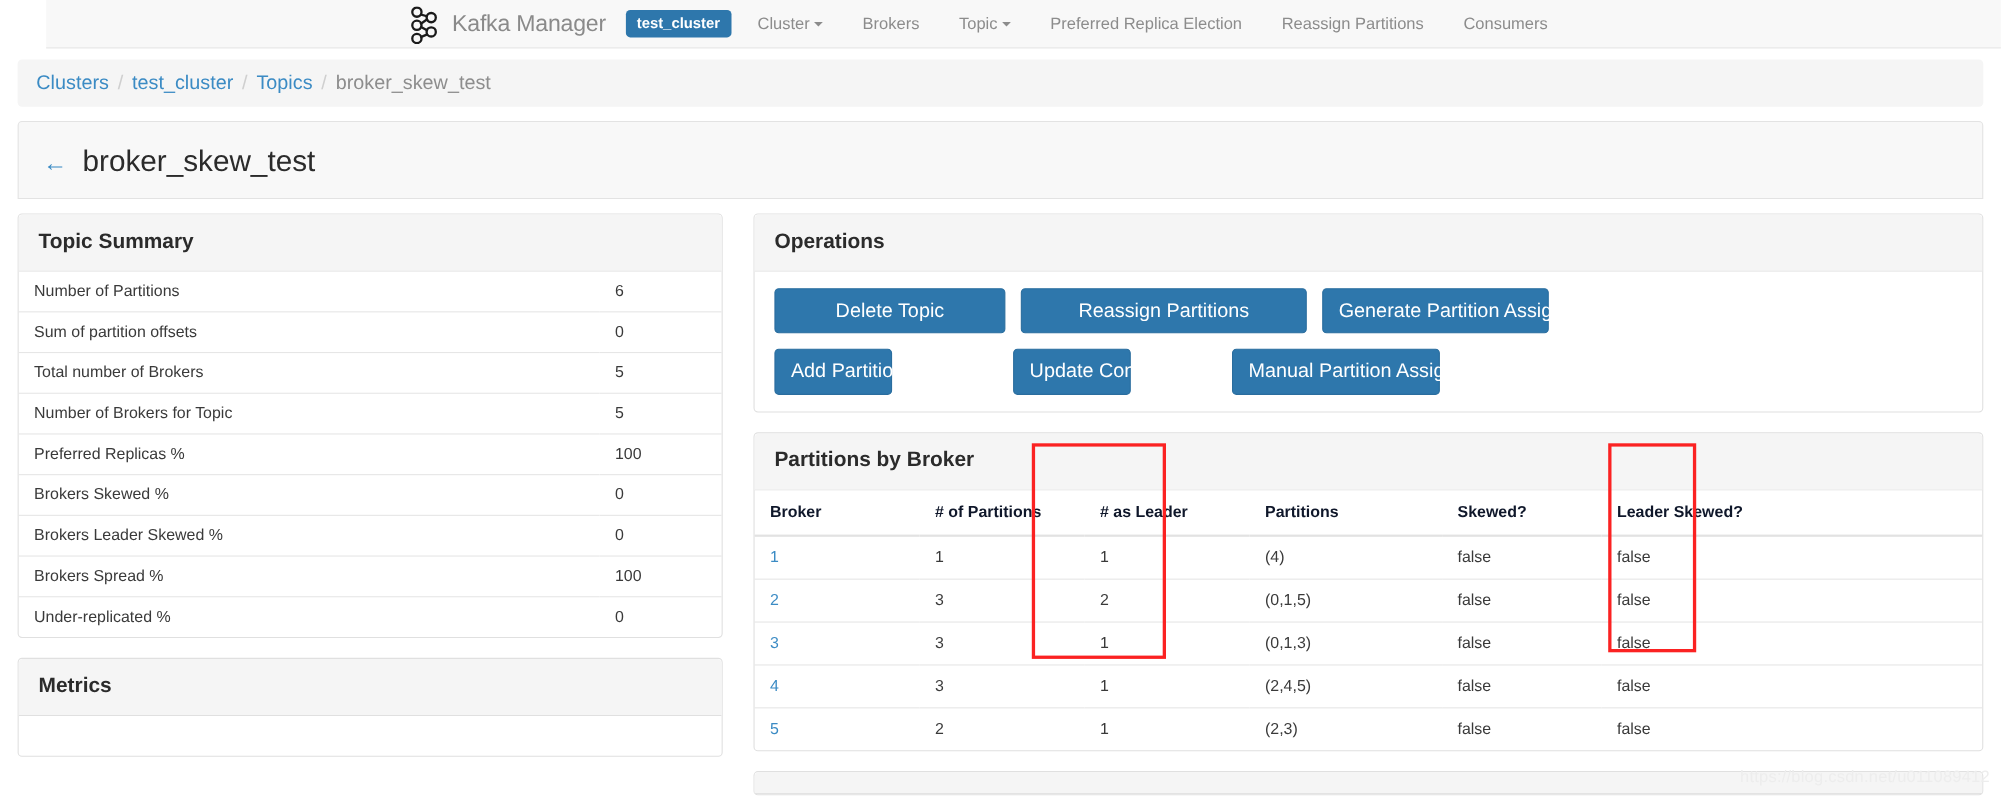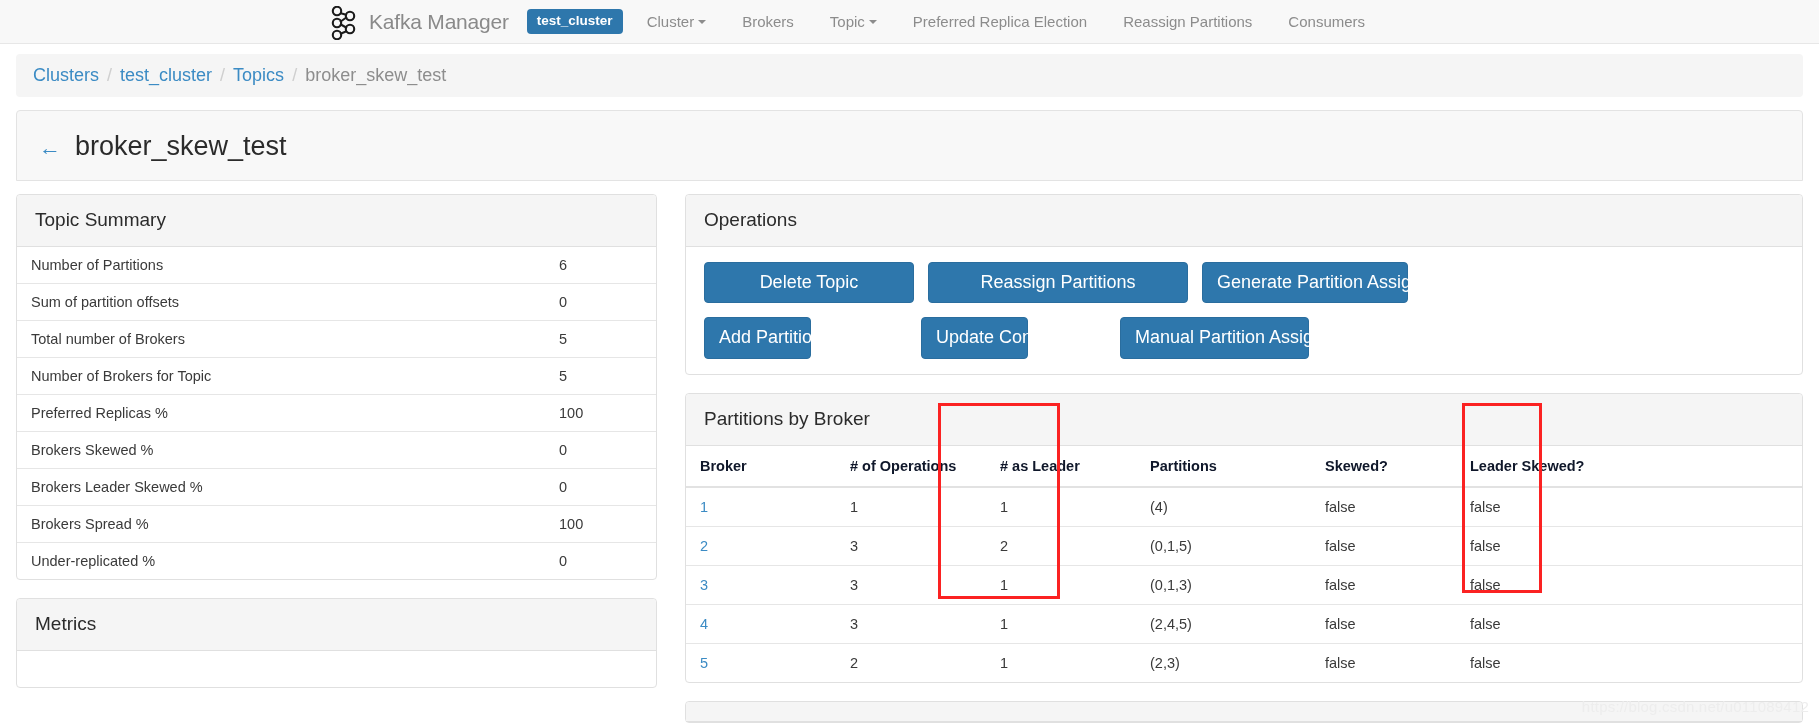--- a/index.html
+++ b/index.html
@@ -15,20 +15,21 @@
 
   
   .navbar {
     height: 44px;
     background: #f8f8f8;
     border-bottom: 1px solid #e7e7e7;
     display: flex;
     align-items: center;
     padding-left: 330px;
     position: relative;
+    margin-left: 42px;
   }
   .brand {
     display: flex;
     align-items: center;
     gap: 9px;
     margin-right: 18px;
     text-decoration: none;
   }
   .brand-logo { width: 30px; height: 34px; display:block; margin-top:2px; }
   .brand-text {
@@ -126,21 +127,21 @@
     margin-bottom: 18px;
   }
   .panel-head {
     background: #f5f5f5;
     border-bottom: 1px solid #e0e0e0;
     padding: 15px 18px;
     border-radius: 4px 4px 0 0;
   }
   .panel-title {
     font-size: 19px;
-    font-weight: normal;
+    font-weight: bold;
     color: #2b2b2b;
     margin: 0;
     line-height: 1.1;
   }
   .panel-body { padding: 15px 18px; }
 
   
   table { border-collapse: collapse; width: 100%; }
   .summary-table td {
     padding: 10px 14px 10px 14px;
@@ -369,21 +370,21 @@
       </div>
 
       <div class="panel">
         <div class="panel-head">
           <h3 class="panel-title">Partitions by Broker</h3>
         </div>
         <table class="broker-table">
           <thead>
             <tr>
               <th class="bt-c0">Broker</th>
-              <th class="bt-c1"># of Operations</th>
+              <th class="bt-c1"># of Partitions</th>
               <th class="bt-c2"># as Leader</th>
               <th class="bt-c3">Partitions</th>
               <th class="bt-c4">Skewed?</th>
               <th class="bt-c5">Leader Skewed?</th>
             </tr>
           </thead>
           <tbody>
             <tr>
               <td><a href="#">1</a></td>
               <td>1</td>

